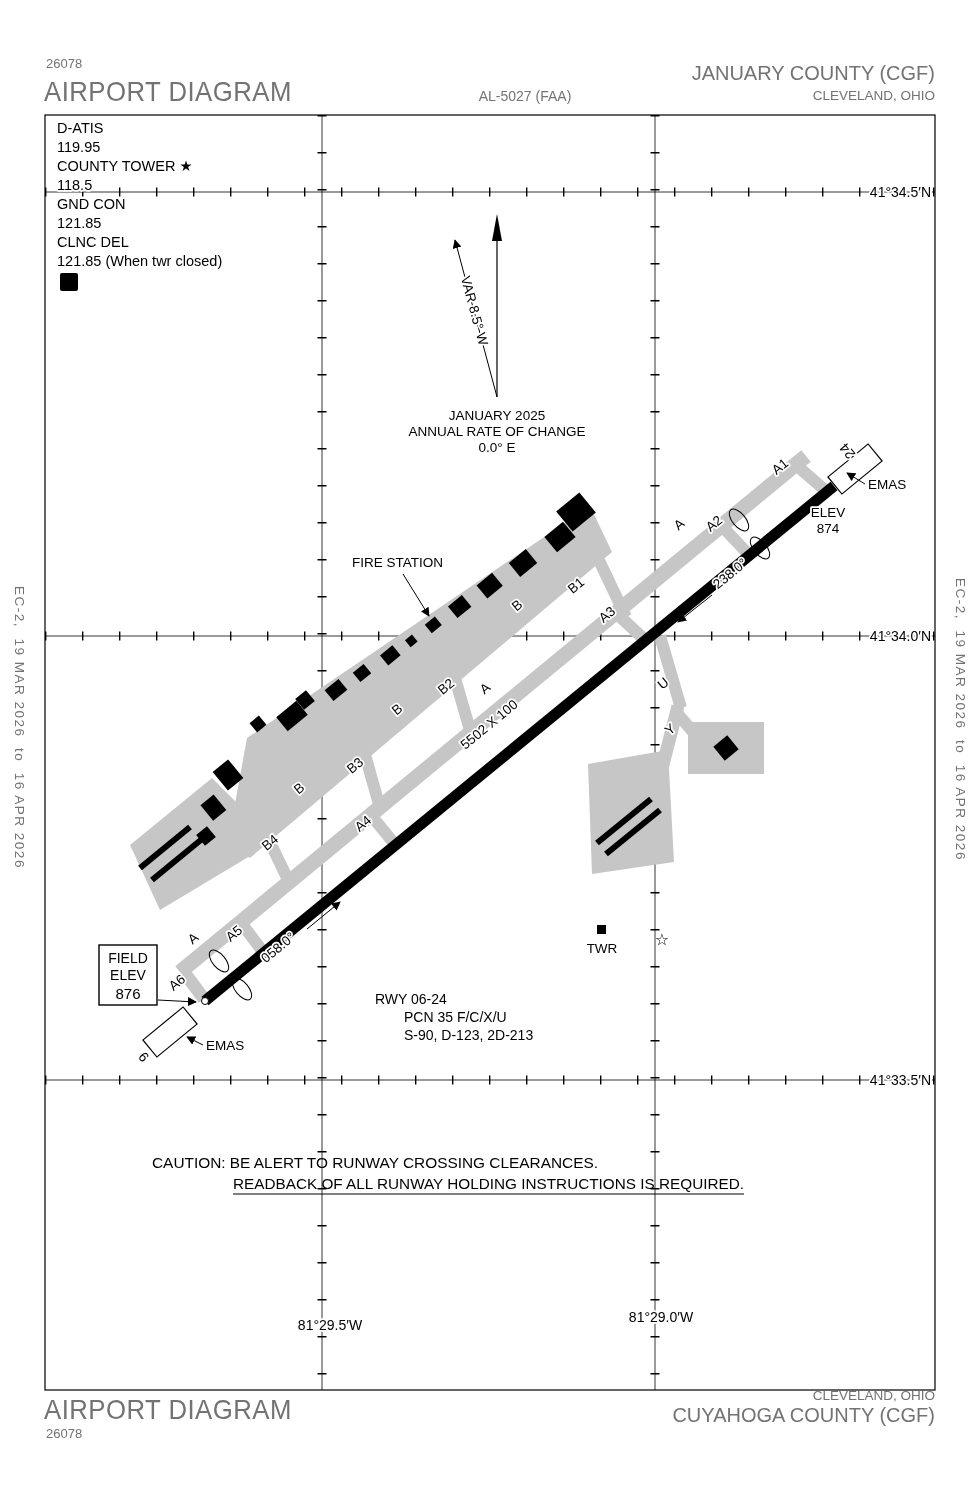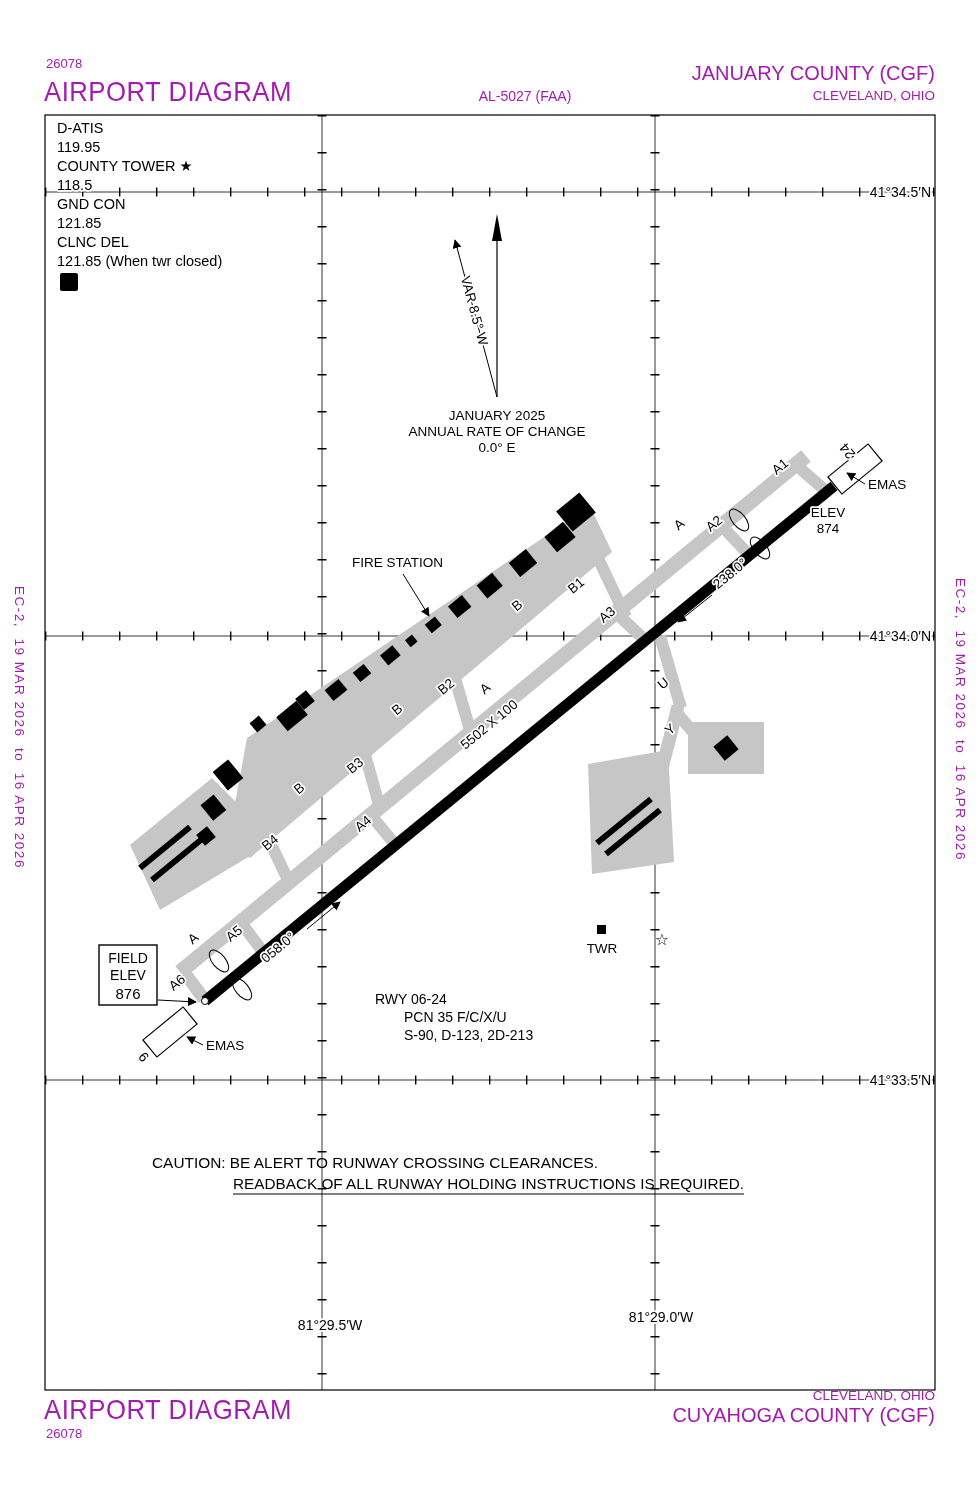--- a/index.html
+++ b/index.html
@@ -1,17 +1,17 @@
 <!DOCTYPE html>
 <html><head>
 <meta charset="utf-8">
 <style>
   html,body{margin:0;padding:0;background:#fff;}
   .page{position:relative;width:978px;height:1500px;background:#fff;overflow:hidden;
-        font-family:"Liberation Sans","DejaVu Sans",sans-serif;color:#a21caf;}
+        font-family:"Liberation Sans","DejaVu Sans",sans-serif;color:#737373;}
   .abs{position:absolute;}
   .hdr-num{left:46px;top:56px;font-size:13px;}
   .hdr-title{left:44px;top:76px;font-size:28px;letter-spacing:.5px;transform:scaleX(.92);transform-origin:left top;white-space:nowrap;}
   .hdr-ref{left:0;top:88px;width:962px;text-align:center;font-size:14px;margin-left:44px;}
   .hdr-airport{right:43px;top:62px;font-size:20px;white-space:nowrap;}
   .hdr-city{right:43px;top:88px;font-size:13.5px;}
   .ftr-title{left:44px;top:1394px;font-size:28px;letter-spacing:.5px;transform:scaleX(.92);transform-origin:left top;white-space:nowrap;}
   .ftr-num{left:46px;top:1426px;font-size:13px;}
   .ftr-city{right:43px;top:1388px;font-size:13.5px;}
   .ftr-airport{right:43px;top:1404px;font-size:20px;white-space:nowrap;}

